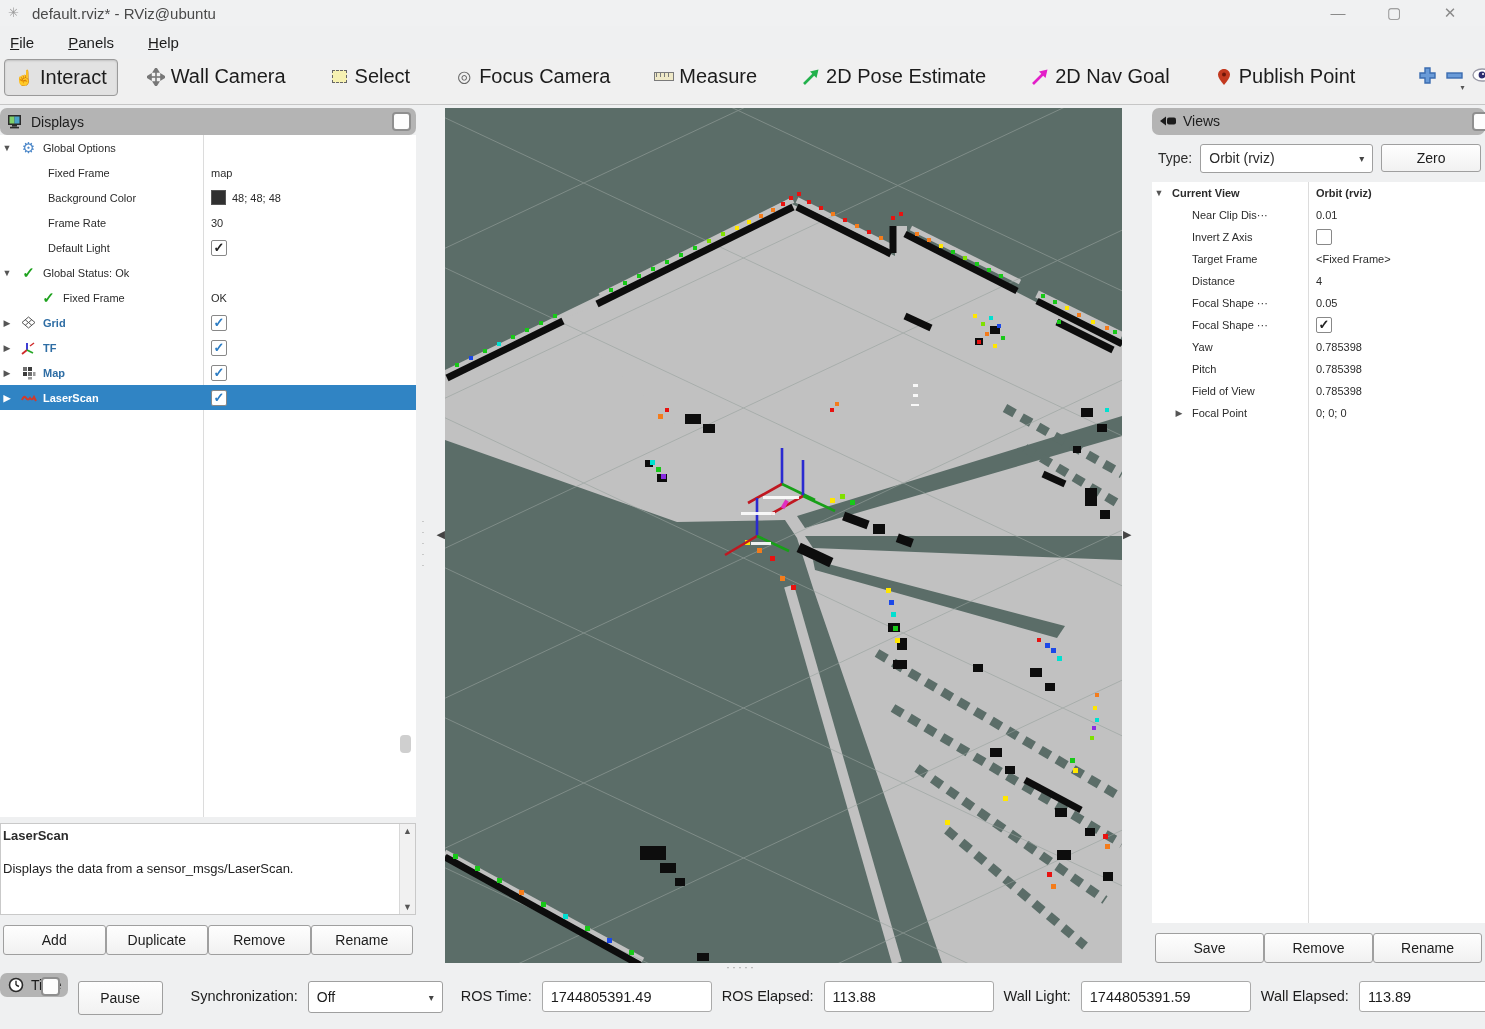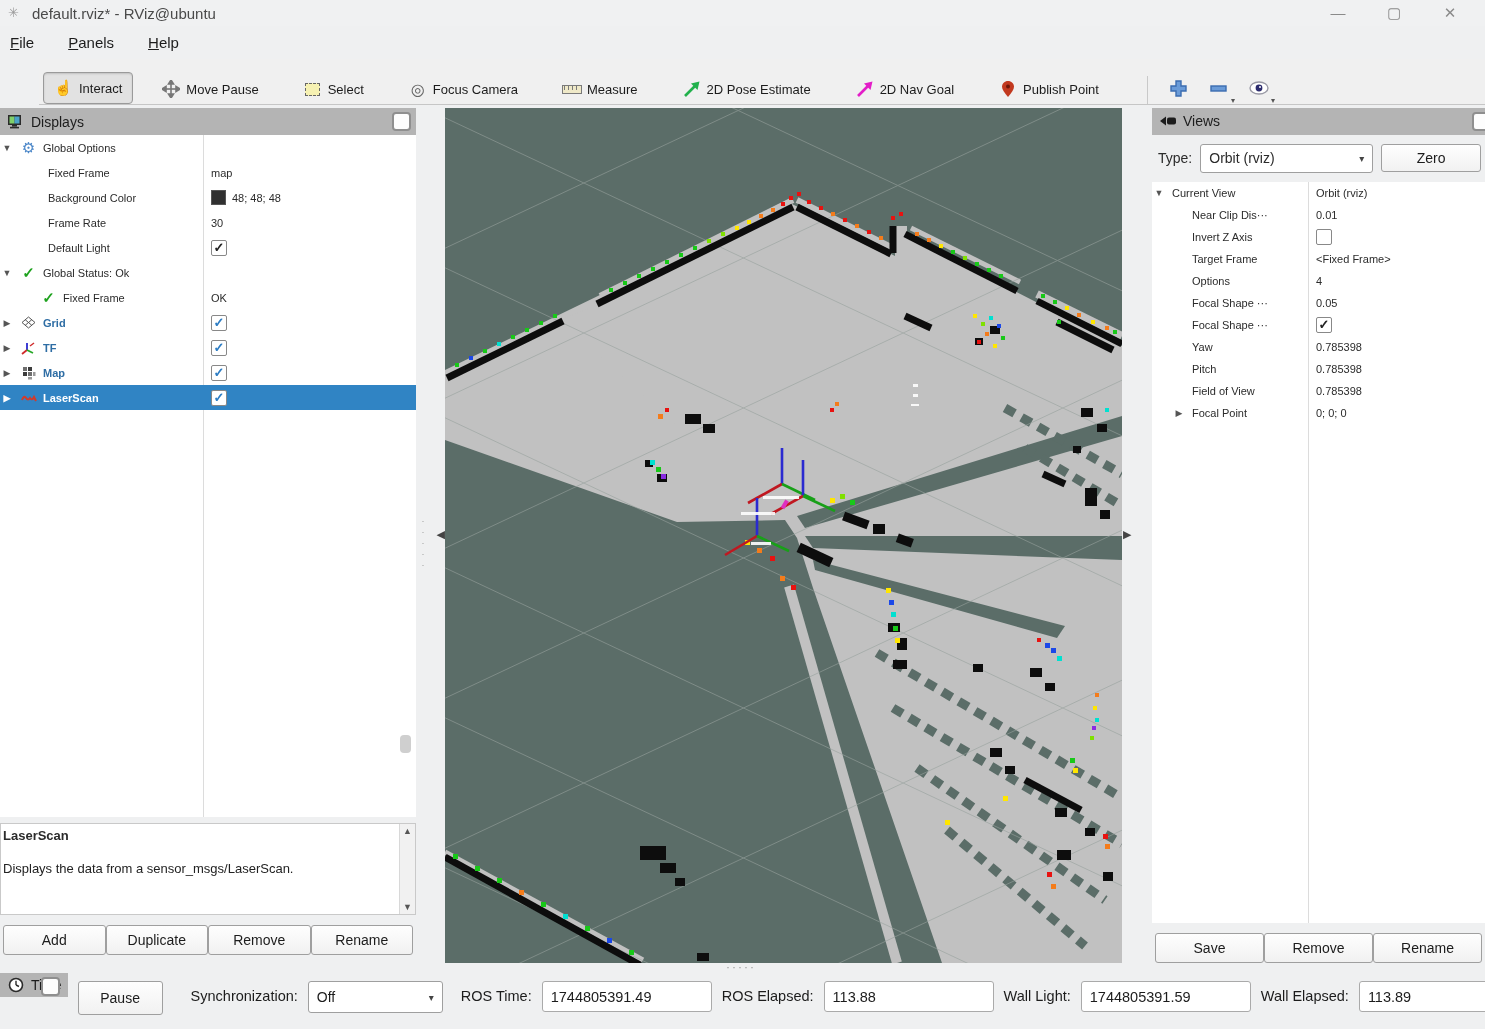--- a/index.html
+++ b/index.html
@@ -10,39 +10,39 @@
   .win-controls { margin-left:auto; display:flex; gap:38px; padding-right:18px; color:#8a8a8a; font-size:15px; }
   .wc { width:18px; text-align:center; cursor:default; }
   .wc-min::before{content:"—"} .wc-max::before{content:"▢"} .wc-close::before{content:"✕"}
   .rviz-logo { width:16px; height:16px; color:#9a9a9a; font-size:13px; line-height:16px; }
   .rviz-logo::before{content:"✳";}
 
   .menubar { height:33px; display:flex; align-items:center; gap:26px; padding:0 6px; background:#eff0f1; font-size:15px; color:#1c1c1c; }
   .menu-item { padding:2px 4px; }
   .menu-item::first-letter { text-decoration:underline; }
 
-  .toolbar { height:46px; display:flex; align-items:flex-end; background:#f0f0f0; border-bottom:1px solid #c6c6c6; padding:0 4px; font-size:13px; color:#1c1c1c;margin-left:39px; }
+  .toolbar { height:46px; display:flex; align-items:flex-start; background:#f0f0f0; border-bottom:1px solid #c6c6c6; padding:0 4px; font-size:20px; color:#1c1c1c; }
   .tool { display:flex; align-items:center; gap:5px; padding:6px 10px; border-radius:4px; margin-right:24px; white-space:nowrap; }
   .tool.active { background:#e2e2e2; border:1px solid #9a9a9a; box-shadow:inset 0 1px 2px rgba(0,0,0,.15); margin-right:18px; }
   .ticon { width:20px; height:18px; display:inline-flex; align-items:center; justify-content:center; }
   .hand::before{content:"☝"; font-size:15px; color:#333;}
   .focusg::before{content:"◎"; font-size:16px; color:#666;}
   .sel-box{ width:15px;height:13px;background:#f6f1b2;border:1px dashed #666; }
   .ruler{ width:21px;height:9px;background:#efe9c8;border:1px solid #7a7a7a;position:relative; }
   .ruler::after{ content:""; position:absolute; left:1px; top:0; right:1px; height:4px;
     background:repeating-linear-gradient(90deg,#7a7a7a 0 1px,transparent 1px 4px); }
   .tb-sep{ width:1px; height:28px; background:#c9c9c9; margin:0 14px; }
   .tb-icon-btn{ position:relative; width:34px; height:32px; display:flex; align-items:center; justify-content:center; margin-right:6px; }
   .dd-caret{ position:absolute; right:1px; bottom:-1px; font-size:8px; color:#555; }
   .dd-caret::before{content:"▾";}
 
   .main { height:858px; display:flex; padding-top:3px; }
 
   
-  .panel-head { height:27px; background:#b4b4b4; display:flex; align-items:center; padding:0 6px; font-size:14px; color:#1c1c1c; position:relative; }
+  .panel-head { height:27px; background:#b4b4b4; display:flex; align-items:center; padding:0 6px; font-size:14px; color:#1c1c1c; position:relative;border-radius:7px; }
   .panel-head .float-btn { position:absolute; right:5px; top:4px; width:19px; height:19px; background:#fdfdfd; border:2px solid #8f8f8f; border-radius:4px; }
   .left-panel { width:416px; display:flex; flex-direction:column; background:#eff0f1; }
   .tree { background:#fff; position:relative; font-size:11px; }
   .tree::before { content:""; position:absolute; left:203px; top:0; bottom:0; width:1px; background:#dcdcdc; }
   .ltree { height:682px; }
   .trow { display:flex; align-items:center; height:25px; position:relative; }
   .trow .ncell { width:203px; display:flex; align-items:center; gap:6px; overflow:hidden; }
   .trow .vcell { flex:1; display:flex; align-items:center; gap:6px; padding-left:8px; overflow:hidden; }
   .exp { width:14px; text-align:center; font-size:9px; color:#555; flex:none; }
   .exp-down::before{content:"▼";} .exp-right::before{content:"▶";}
@@ -88,21 +88,21 @@
   .type-row { height:47px; display:flex; align-items:center; gap:8px; padding:0 4px 0 6px; font-size:14px; }
   .combo { height:29px; background:#fff; border:1px solid #9f9f9f; border-radius:3px; display:flex; align-items:center; padding:0 8px; font-size:14px; position:relative; }
   .combo .caret{ margin-left:auto; font-size:10px; color:#444; padding-left:10px; }
   .caret::before{content:"▾";}
   .combo.type-combo{ width:173px; }
   .zero-btn{ width:100px; height:28px; margin-left:auto; }
   .rtree { height:743px; }
   .rtree::before { left:156px; }
   .rtree .trow { height:22px; }
   .rtree .ncell { width:156px; }
-  .boldrow .ncell, .boldrow .vcell { font-weight:normal; }
+  .boldrow .ncell, .boldrow .vcell { font-weight:bold; }
 
   
   .hsplit { height:10px; position:relative; background:#eff0f1; }
   .hsplit .hdots { position:absolute; left:726px; top:-3px; width:30px; text-align:center; color:#9a9a9a; font-size:12px; letter-spacing:2px; }
   .hdots::before{ content:"·····"; }
   .time-panel { height:56px; display:flex; flex-direction:row; }
   .time-head { height:24px; }
   .time-controls { flex:1; display:flex; align-items:flex-start; gap:10px; padding:8px 10px 0 10px; font-size:14.5px; color:#1c1c1c; background:#eff0f1; }
   .time-controls .lbl { margin-top:7px; white-space:nowrap; }
   .pause-btn{ width:85px; height:34px; flex:none; }
@@ -142,21 +142,21 @@
           <g stroke="#777" stroke-width="1.6" fill="#777">
       <line x1="9" y1="3" x2="9" y2="15"></line>
             <line x1="3" y1="9" x2="15" y2="9"></line>
       <polygon points="9,0 6.5,4 11.5,4"></polygon>
             <polygon points="9,18 6.5,14 11.5,14"></polygon>
       <polygon points="0,9 4,6.5 4,11.5"></polygon>
             <polygon points="18,9 14,6.5 14,11.5"></polygon>
           </g>
         </svg>
     </span>
-    <span>Move Pause</span>
+    <span>Wall Camera</span>
   </span>
   <span class="tool">
     <span class="ticon">
         <span class="sel-box"></span>
       </span>
     <span>Select</span>
   </span>
   <span class="tool">
     <span class="ticon focusg"></span>
     <span>Focus Camera</span>
@@ -698,21 +698,21 @@
             <span class="pad14"></span>
             <span class="pad14"></span>
             <span>Target Frame</span>
           </span>
         <span class="vcell">&lt;Fixed Frame&gt;</span>
       </div>
       <div class="trow">
         <span class="ncell">
             <span class="pad14"></span>
             <span class="pad14"></span>
-            <span>Options</span>
+            <span>Distance</span>
           </span>
         <span class="vcell">4</span>
       </div>
       <div class="trow">
         <span class="ncell">
             <span class="pad14"></span>
             <span class="pad14"></span>
             <span>Focal Shape ···</span>
           </span>
         <span class="vcell">0.05</span>

